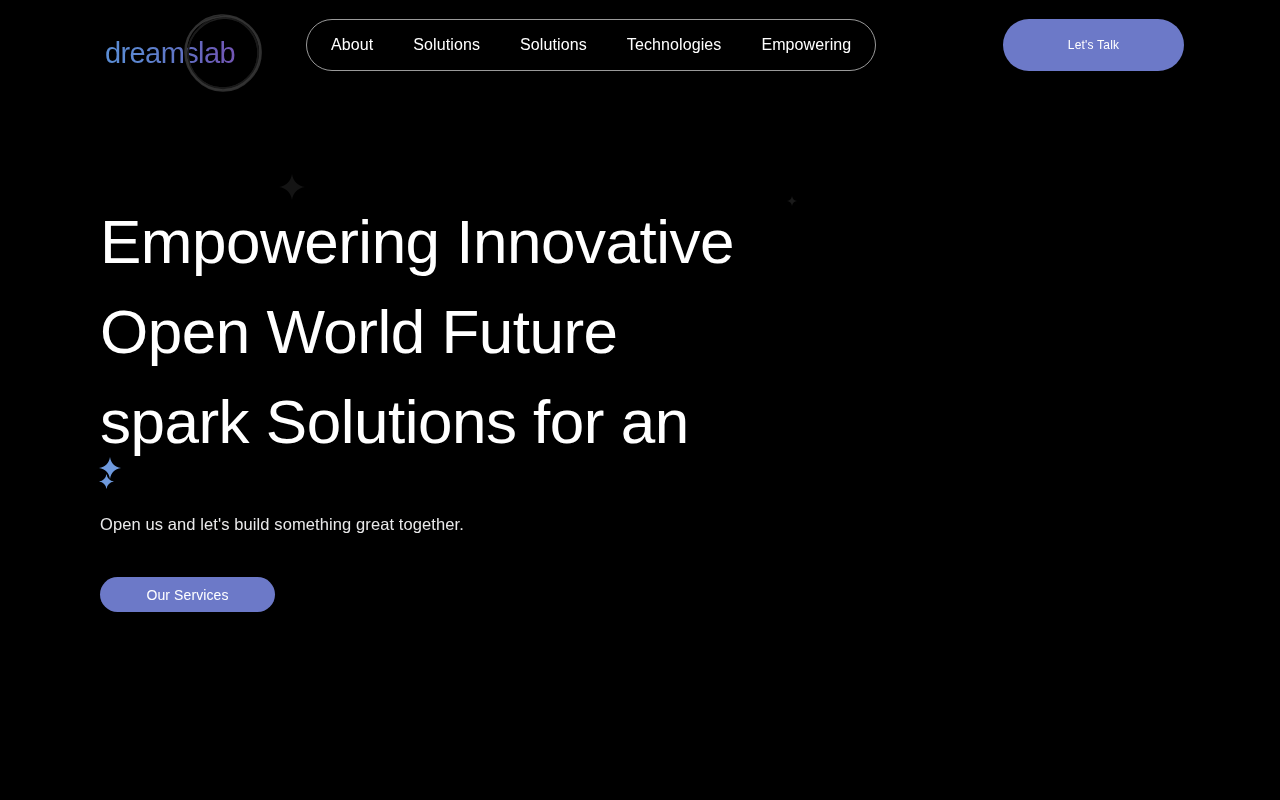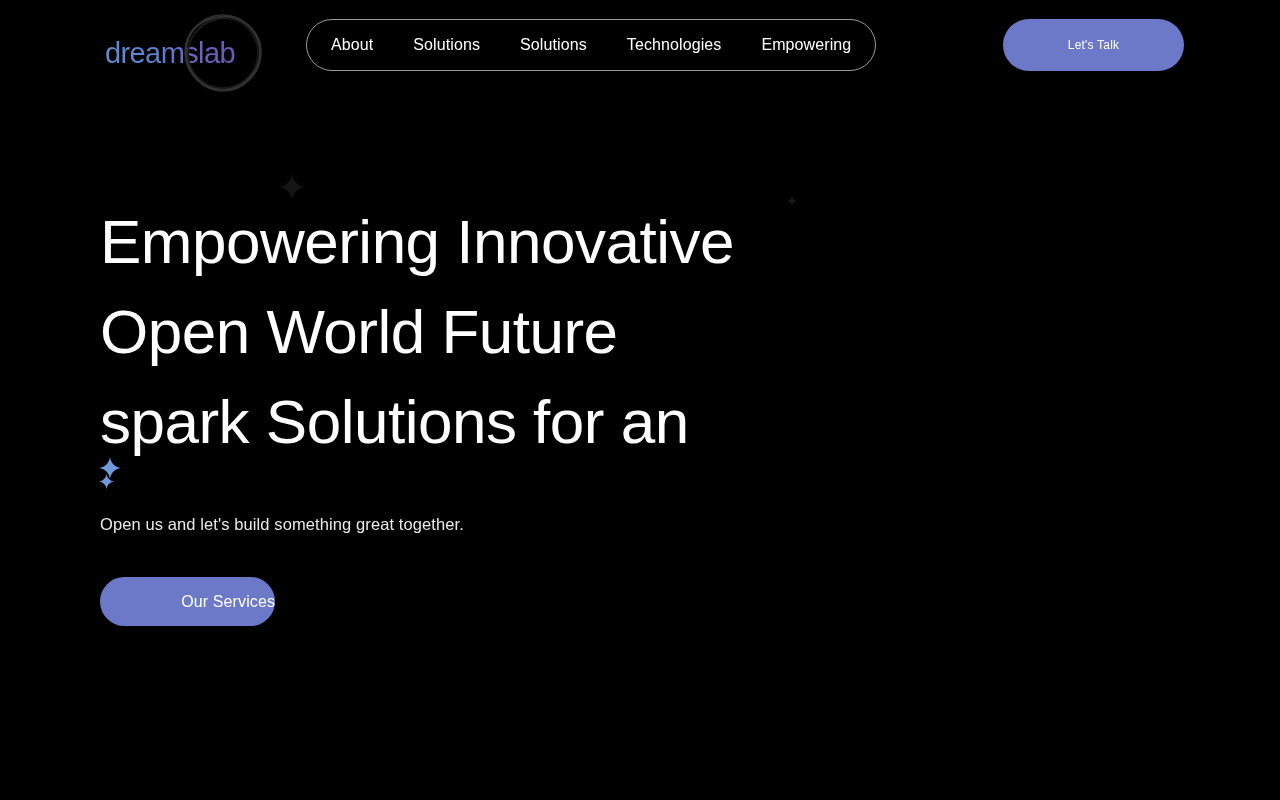--- a/index.html
+++ b/index.html
@@ -95,29 +95,28 @@
     color:#e9e9ea;
     font-size:16.5px;
     letter-spacing:0.1px;
   }
 
   .hero-actions {
     position:absolute; left:100px; top:577px;
     display:flex; align-items:center; gap:41px;
   }
   .btn-primary {
-    width:175px; height:49px;
+    width:175px; height:35px;
     background:#6c79c8;
     border:none; border-radius:25px;
     color:#ffffff;
-    font-size:16px;
+    font-size:14px;
     font-family:"Liberation Sans", sans-serif;
     letter-spacing:0.1px;
     cursor:pointer;
-    text-align:right;
   }
   .btn-ghost {
     width:179px; height:49px;
     background:transparent;
     border:1px solid #b9b9b9;
     border-radius:25px;
     color:#ffffff;
     font-size:17px;
     font-family:"Liberation Sans", sans-serif;
     letter-spacing:0.1px;

